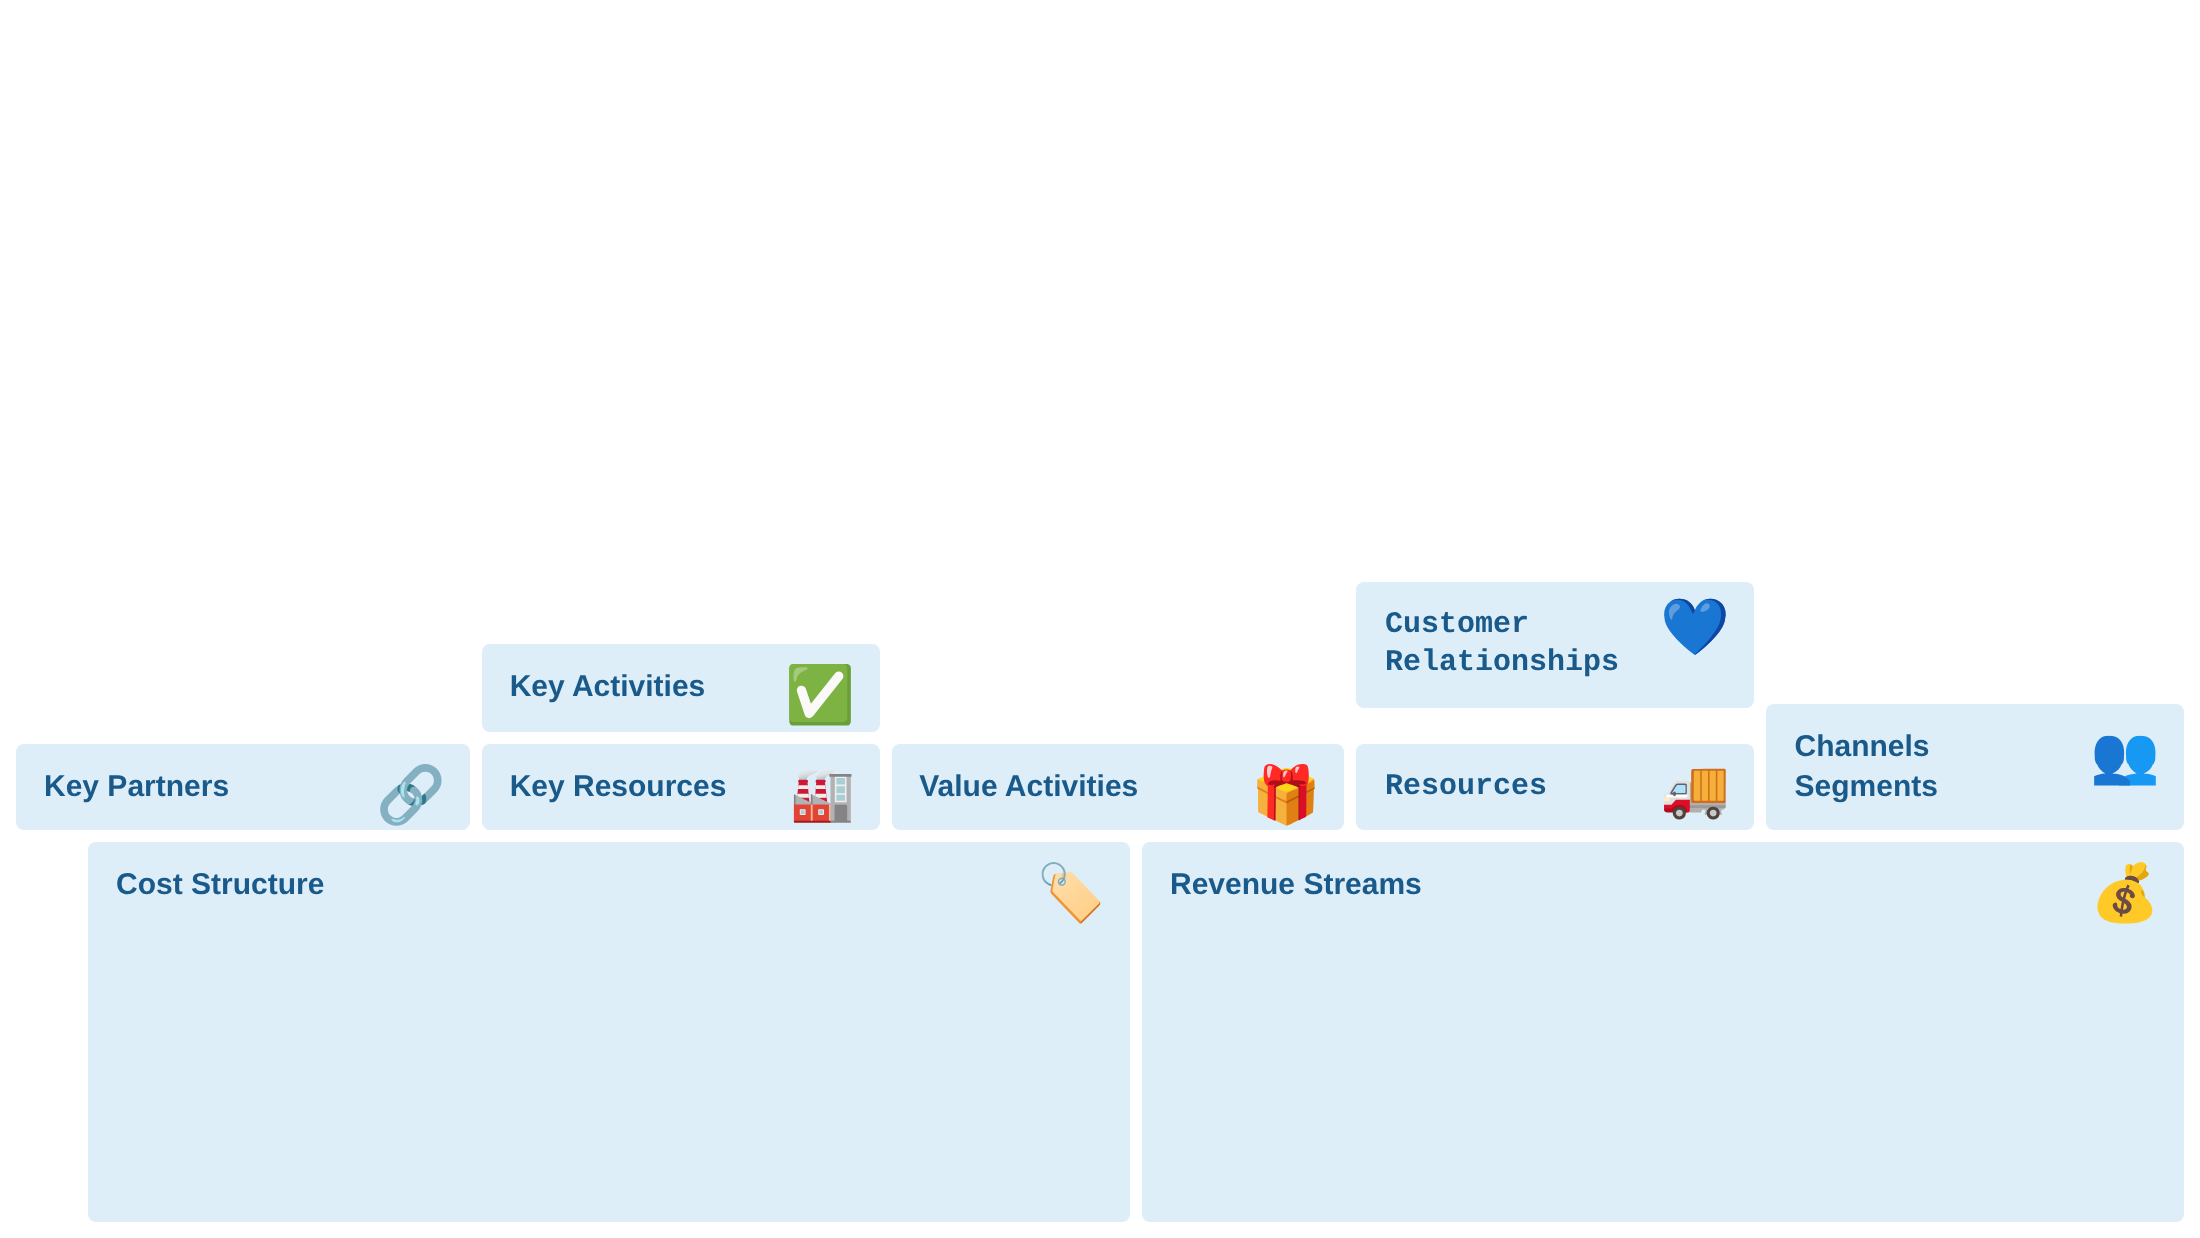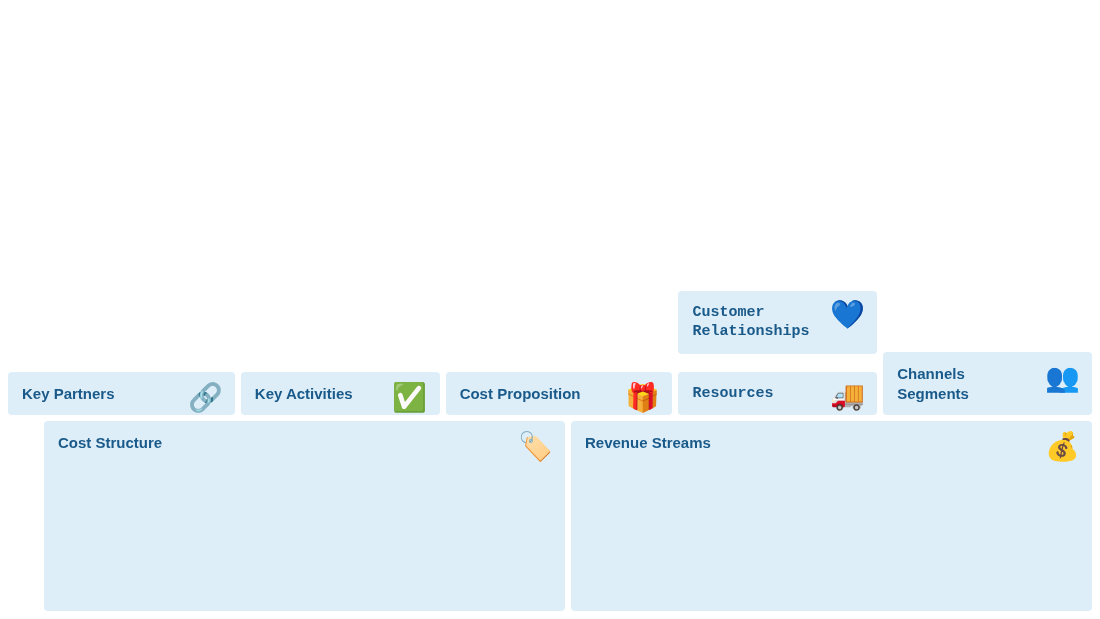--- a/index.html
+++ b/index.html
@@ -125,24 +125,28 @@
     <div class="cell col-key-partners">
       <span class="cell-title">Key Partners</span>
       <span class="cell-icon">🔗</span>
     </div>
 
     <div class="col-key-activities-resources">
       <div class="cell cell-key-activities">
         <span class="cell-title">Key Activities</span>
         <span class="cell-icon">✅</span>
       </div>
+      <div class="cell cell-key-resources">
+        <span class="cell-title">Key Resources</span>
+        <span class="cell-icon" style="font-size:26px;">🏭</span>
+      </div>
     </div>
 
     <div class="cell col-value-prop">
-      <span class="cell-title">Cost Proposition</span>
+      <span class="cell-title">Value Activities</span>
       <span class="cell-icon">🎁</span>
     </div>
 
     <div class="col-cr-channels">
       <div class="cell cell-cr">
         <span class="cell-title">Customer Relationships</span>
         <span class="cell-icon">💙</span>
       </div>
       <div class="cell cell-channels">
         <span class="cell-title">Resources</span>

